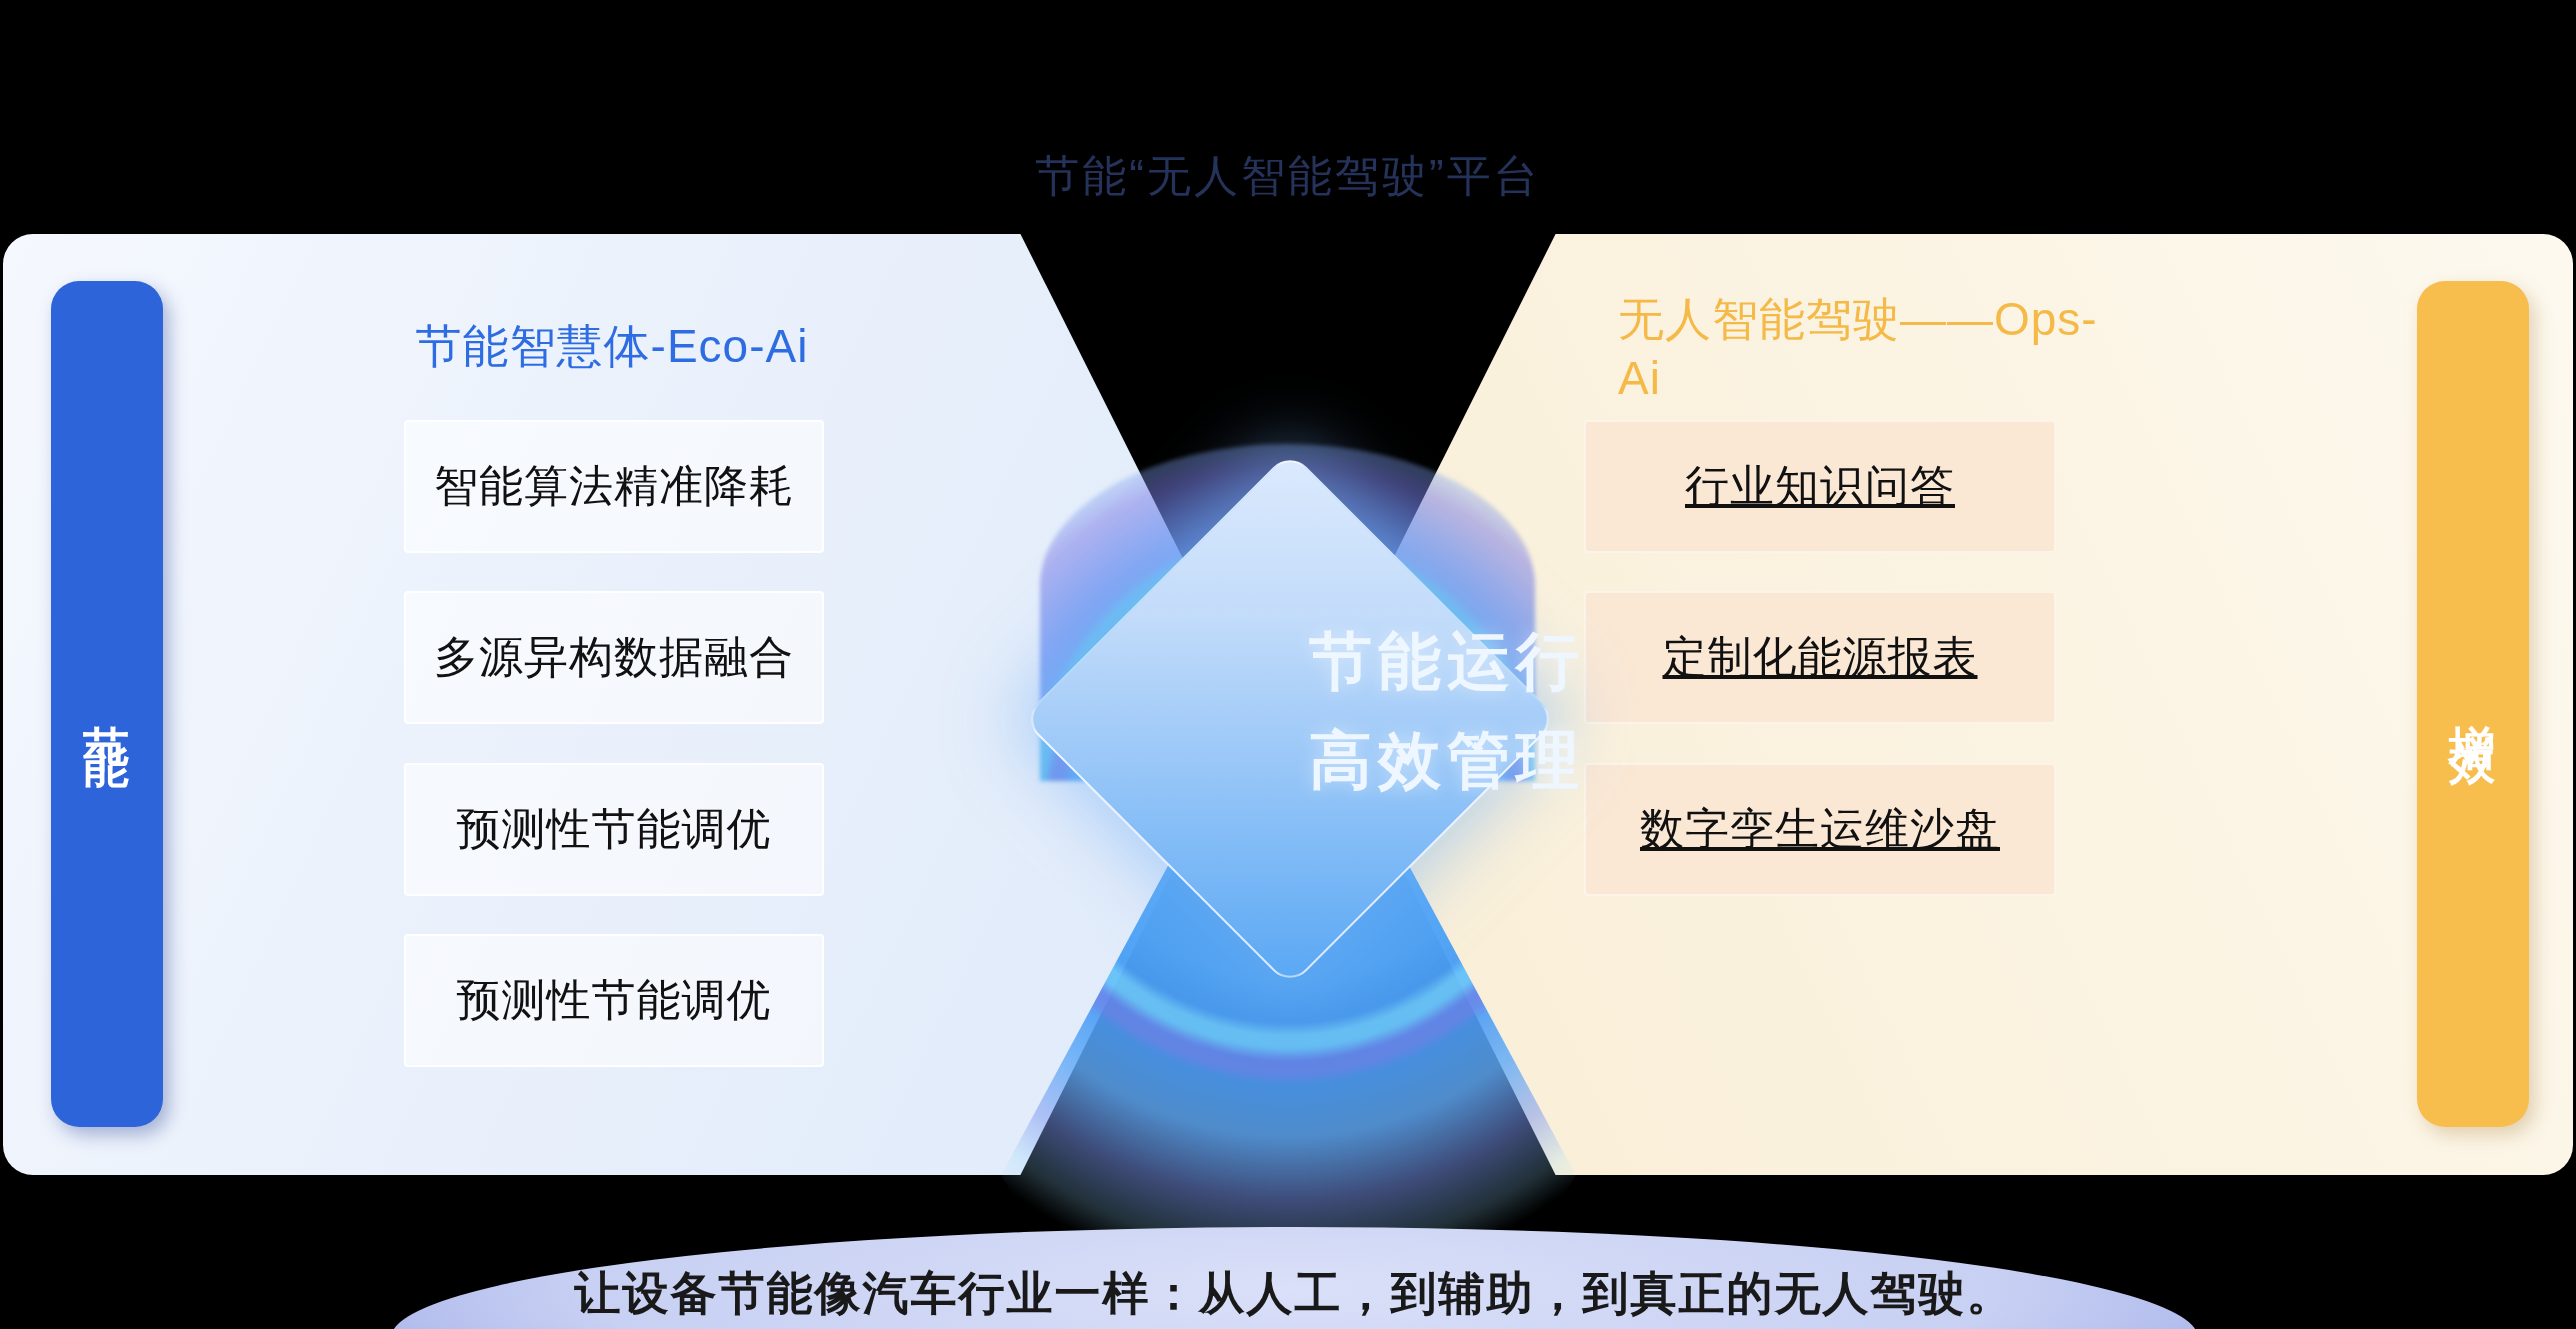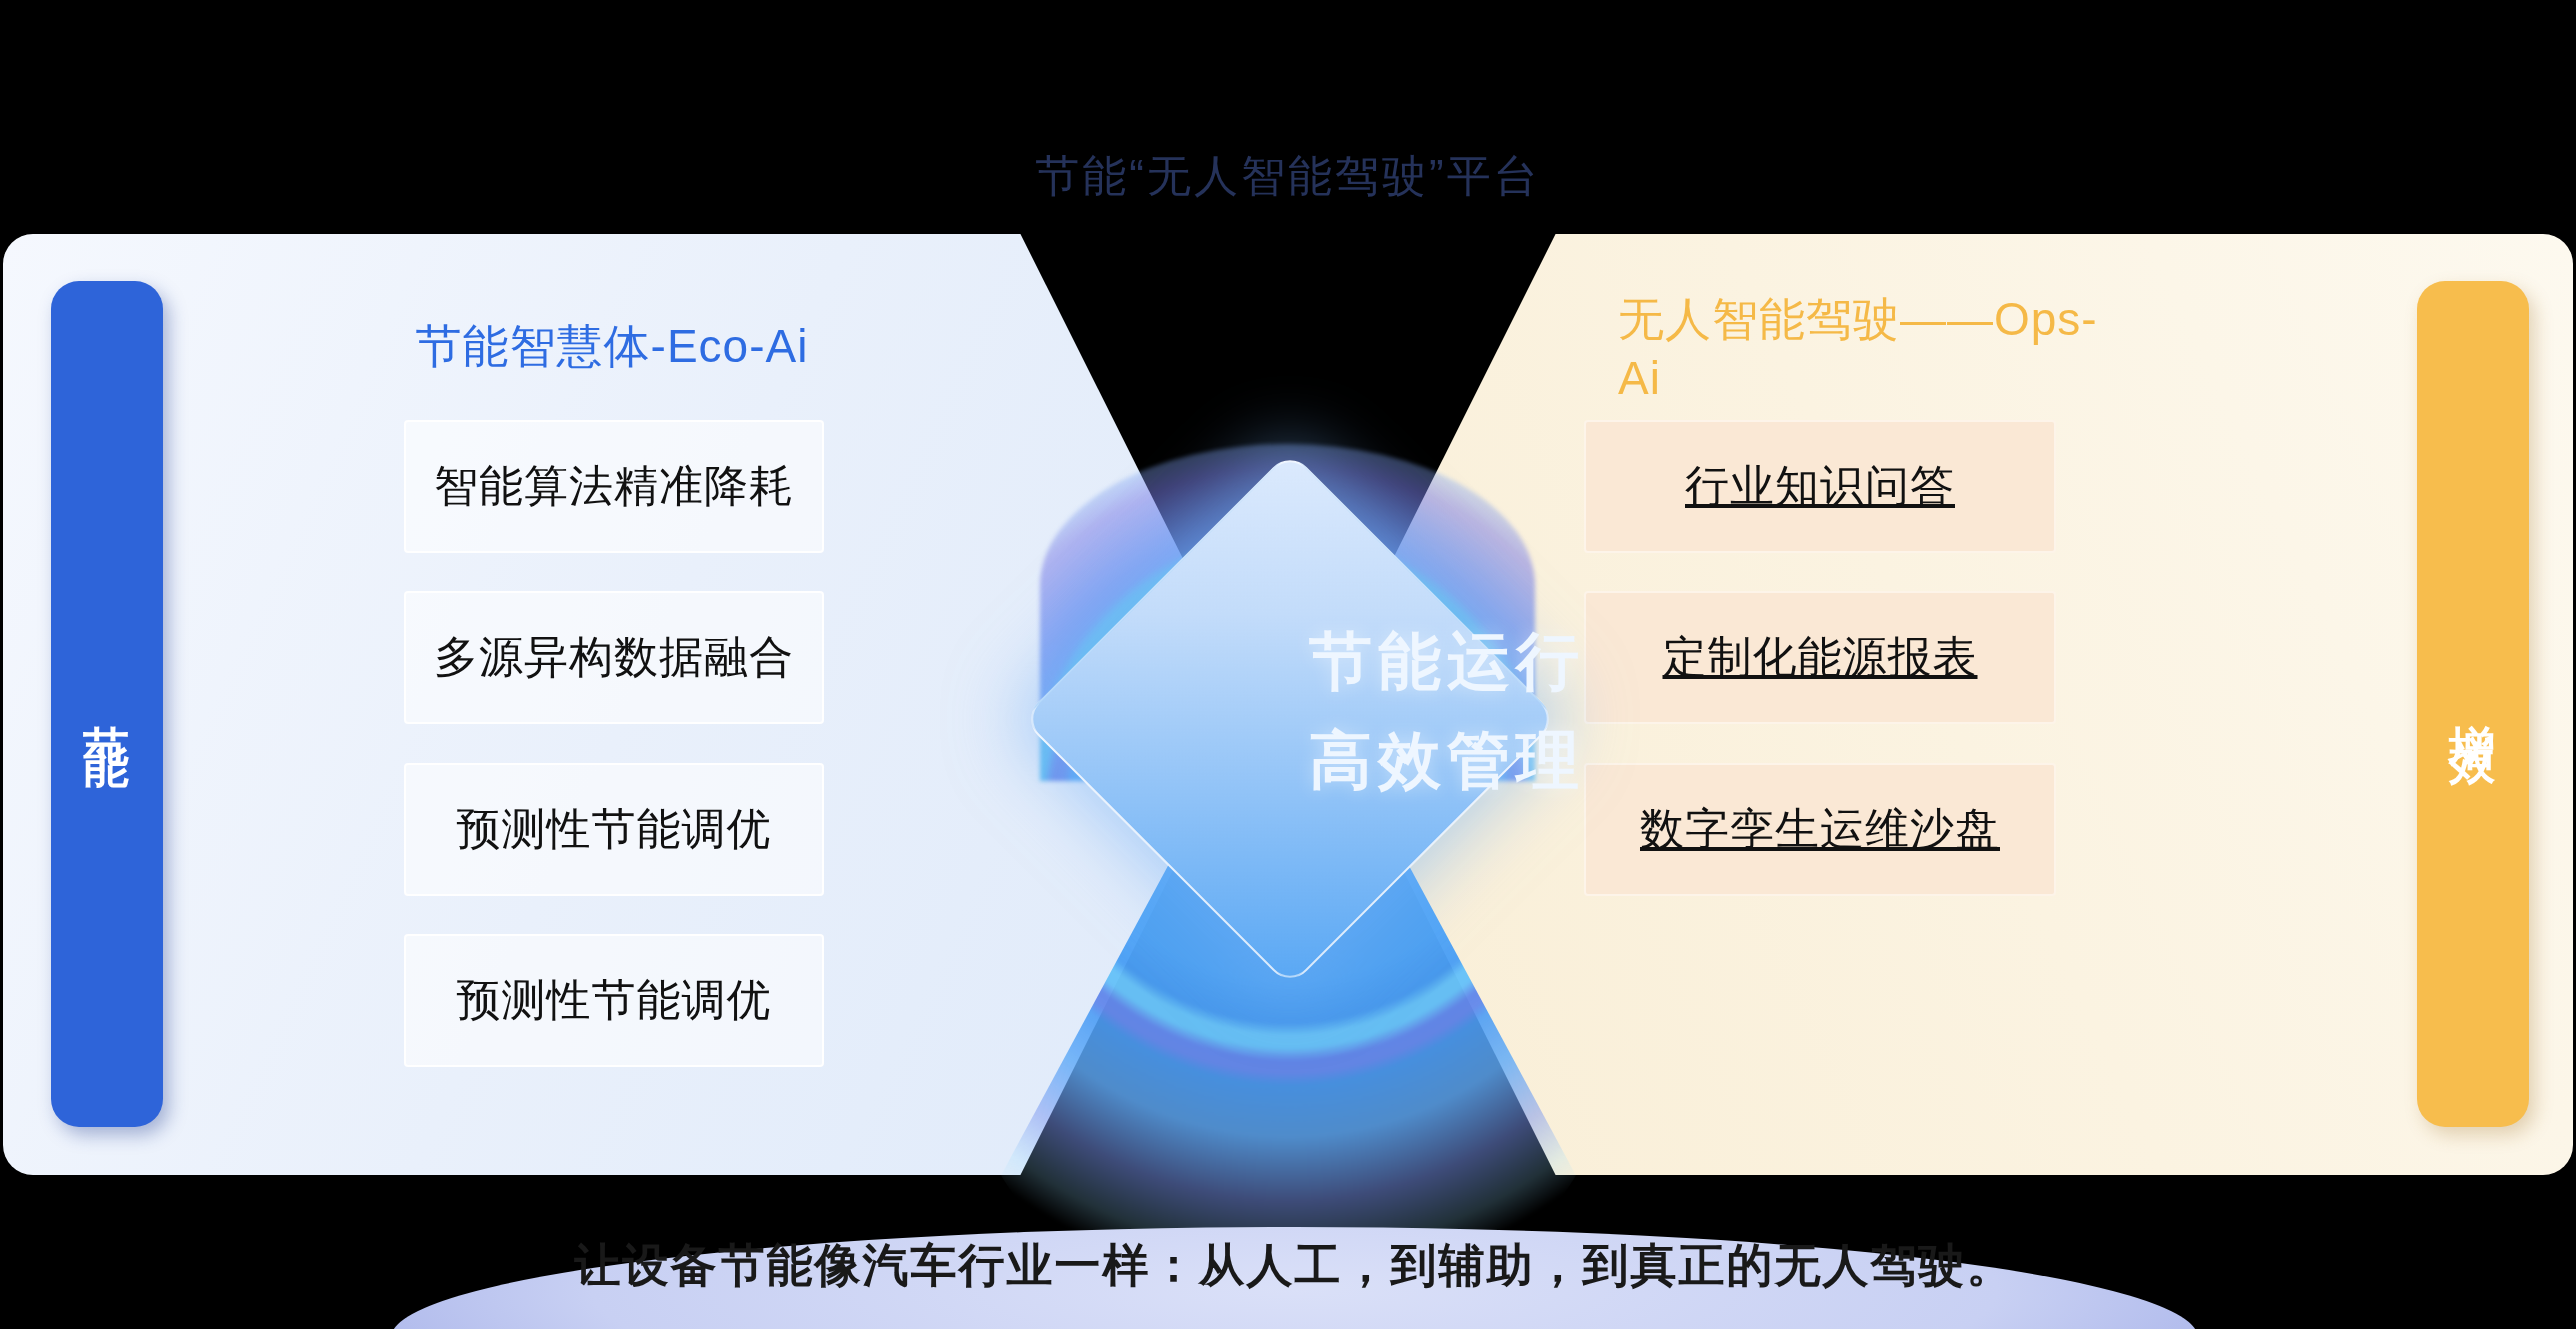--- a/index.html
+++ b/index.html
@@ -71,21 +71,21 @@
       box-shadow:0 0 69px 15px rgba(120,180,248,.5);}
   .diamond-label{position:absolute;left:991px;top:612px;width:594px;text-align:right;
       font-size:63px;font-weight:700;color:#eef6ff;line-height:99px;letter-spacing:6px;
       text-shadow:0 0 18px rgba(255,255,255,.45);}
 
   
   .footer-ellipse{position:absolute;left:391px;top:1227px;width:1807px;height:222px;
       border-radius:50%;
       background:radial-gradient(ellipse at 50% 28%,#dae0f8 0%,#c8d0f3 55%,#a9b4ea 80%,#8894d8 100%);
       box-shadow:0 -2px 0 rgba(255,255,255,.5) inset;}
-  .footer-text{margin-top:8px;text-align:center;font-size:46px;font-weight:700;
+  .footer-text{margin-top:36px;text-align:center;font-size:46px;font-weight:700;
                color:#191919;letter-spacing:2px;}
 </style>
 </head>
 <body>
 
 <div class="stage">
 
   <div class="page-title">节能“无人智能驾驶”平台</div>
 
   <div class="panel panel-left"></div>

